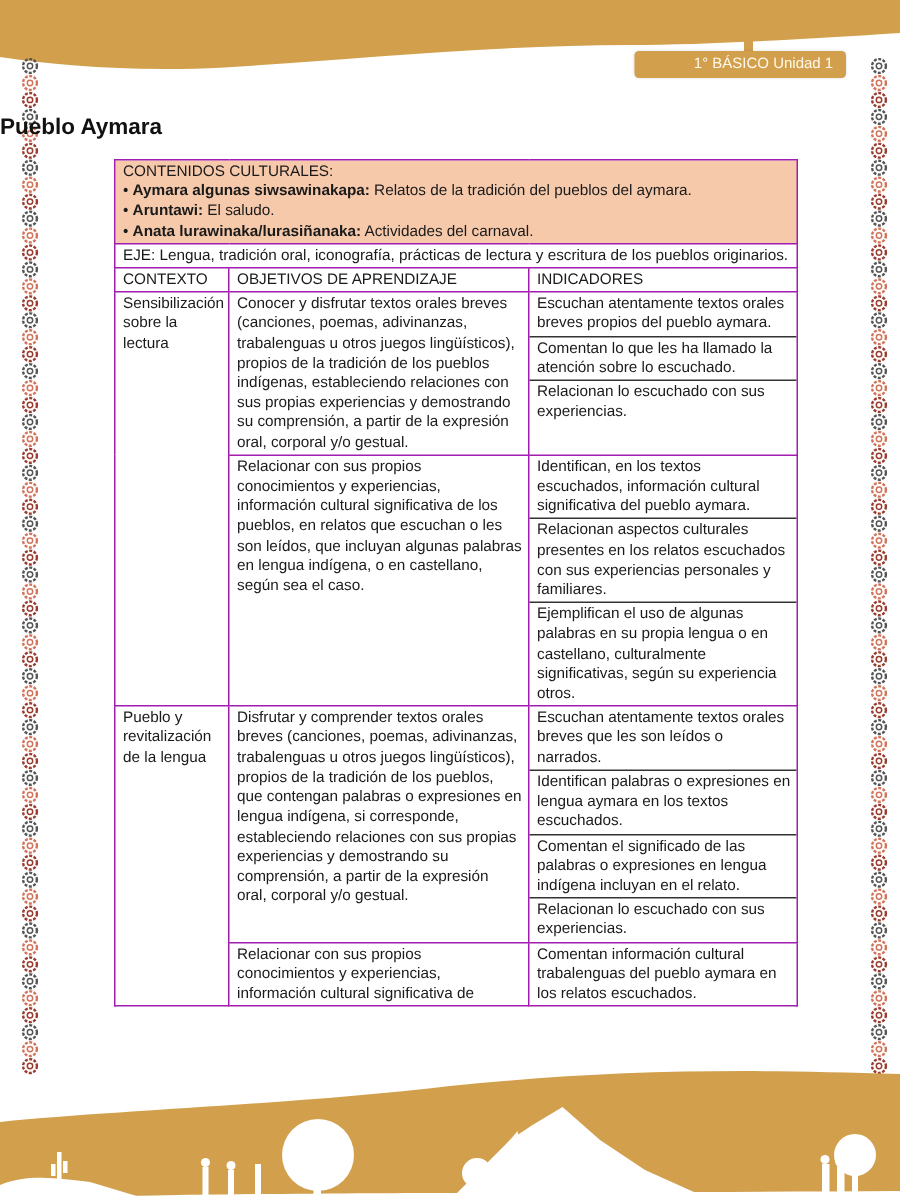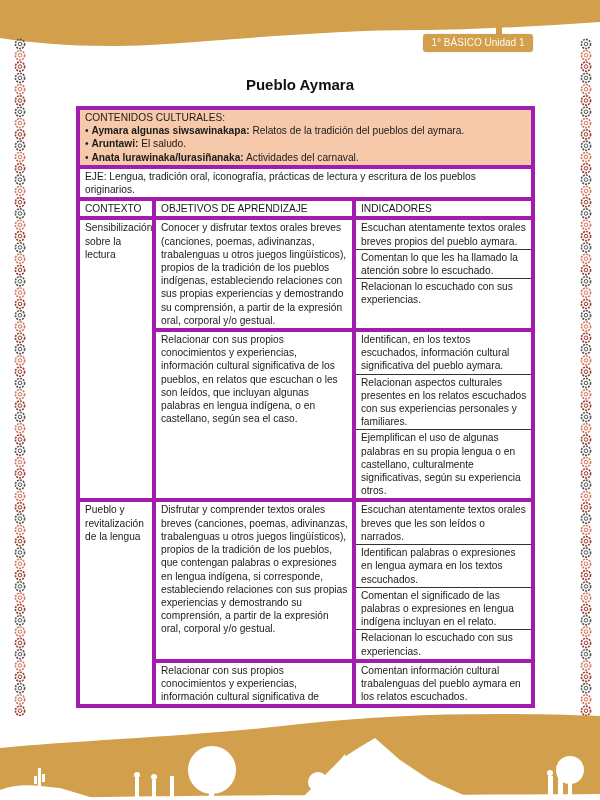--- a/index.html
+++ b/index.html
@@ -9,35 +9,36 @@
       font-family:"Liberation Sans", sans-serif;
       color:#1a1a1a;
     }
     .top-banner { position:absolute; left:0; top:0; width:600px; height:50px; }
     .bottom-banner { position:absolute; left:0; bottom:0; width:600px; height:110px; }
     .unit-badge {
       position:absolute; left:423px; top:34px; width:110px; height:18px;
       background:#d2a04c; border-radius:3px;
       color:#fff8ea; font-size:10px; line-height:18px; text-align:center;
       box-shadow:0 0 2px rgba(0,0,0,0.15);
+      padding-left:31px;
     }
     .border-strip { position:absolute; top:38px; width:16px; height:680px; }
     .border-strip.left { left:12px; }
     .border-strip.right { left:578px; }
     .page-title {
       position:absolute; left:0; width:600px; top:76px;
-      text-align:center; font-weight:bold; font-size:15px; color:#111;
+      text-align:left; font-weight:bold; font-size:15px; color:#111;
     }
     table.main {
       position:absolute; left:76px; top:106px; width:455px;
       border-collapse:collapse; font-size:10.2px; line-height:13.2px;
       table-layout:fixed;
     }
     table.main td {
-      border:4px solid #a21caf; padding:1px 4px 1px 5px; vertical-align:top;
+      border:1px solid #a21caf; padding:1px 4px 1px 5px; vertical-align:top;
     }
     td.cultural { background:#f6c9ab; border-bottom:1px solid #444; }
     .bullet-line b { font-weight:bold; }
     td.ind-cell { padding:0 !important; }
     .ind { border-bottom:1px solid #333; padding:1px 4px 1px 5px; }
     .ind:last-child { border-bottom:none; }
   </style>
 </head>
 <body>
 

